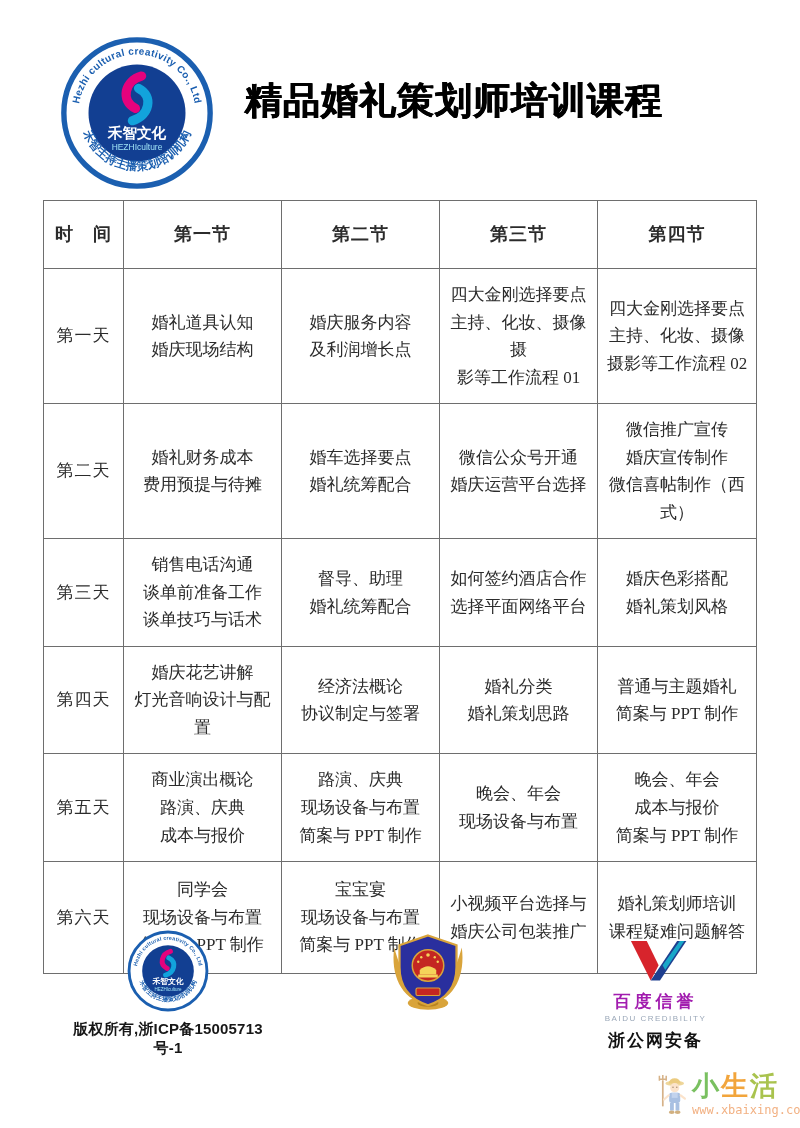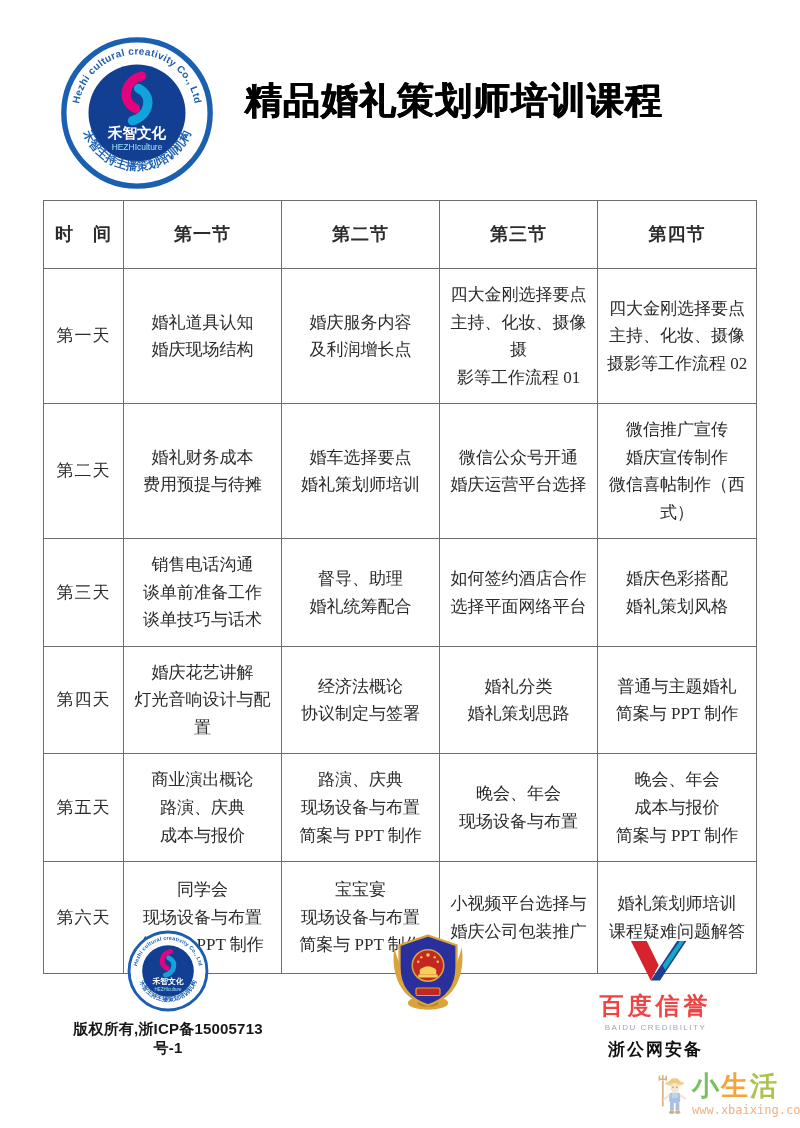--- a/index.html
+++ b/index.html
@@ -41,21 +41,21 @@
   .footer-left  { position:absolute; left:68px;  top:930px; width:200px; text-align:center; }
   .footer-left .logo-sm { width:82px; height:82px; display:block; margin:0 auto 8px; }
   .copyright-text { font-size:15px; font-weight:700; color:#171717; letter-spacing:0.2px; }
 
   .footer-mid   { position:absolute; left:330px; top:928px; width:195px; text-align:center; }
   .footer-mid .badge { width:90px; height:84px; display:block; margin:0 auto 6px; }
   .police-text { font-size:17px; font-weight:800; color:#0c0c0c; white-space:nowrap; }
 
   .footer-right { position:absolute; left:578px; top:936px; width:155px; text-align:center; }
   .footer-right .vlogo { width:66px; height:52px; display:block; margin:0 auto 2px; }
-  .baidu-title { font-size:24px; font-weight:700; color:#ef4444; letter-spacing:4px; }
+  .baidu-title { font-size:17px; font-weight:700; color:#a21caf; letter-spacing:4px; }
   .baidu-sub   { font-size:8px; color:#9aa7b8; letter-spacing:1.5px; margin-top:1px; }
   .baidu-cap   { font-size:17px; font-weight:800; color:#121212; letter-spacing:2px; margin-top:6px; }
 
   
   .watermark { position:absolute; left:656px; top:1072px; width:142px; display:flex; align-items:flex-start; }
   .mascot { width:34px; height:50px; flex:0 0 auto; opacity:0.85; }
   .wm-text { margin-left:2px; }
   .wm-brand { font-size:27px; font-weight:800; line-height:1.1; letter-spacing:2px; }
   .wm-brand span:nth-child(1){ color:#79c060; }
   .wm-brand span:nth-child(2){ color:#f2a53c; }
@@ -115,21 +115,21 @@
 影等工作流程 01</td>
       <td>四大金刚选择要点
 主持、化妆、摄像
 摄影等工作流程 02</td>
     </tr>
     <tr class="r1">
       <td class="day">第二天</td>
       <td>婚礼财务成本
 费用预提与待摊</td>
       <td>婚车选择要点
-婚礼策划师培训</td>
+婚礼统筹配合</td>
       <td>微信公众号开通
 婚庆运营平台选择</td>
       <td>微信推广宣传
 婚庆宣传制作
 微信喜帖制作（西式）</td>
     </tr>
     <tr class="r2">
       <td class="day">第三天</td>
       <td>销售电话沟通
 谈单前准备工作

